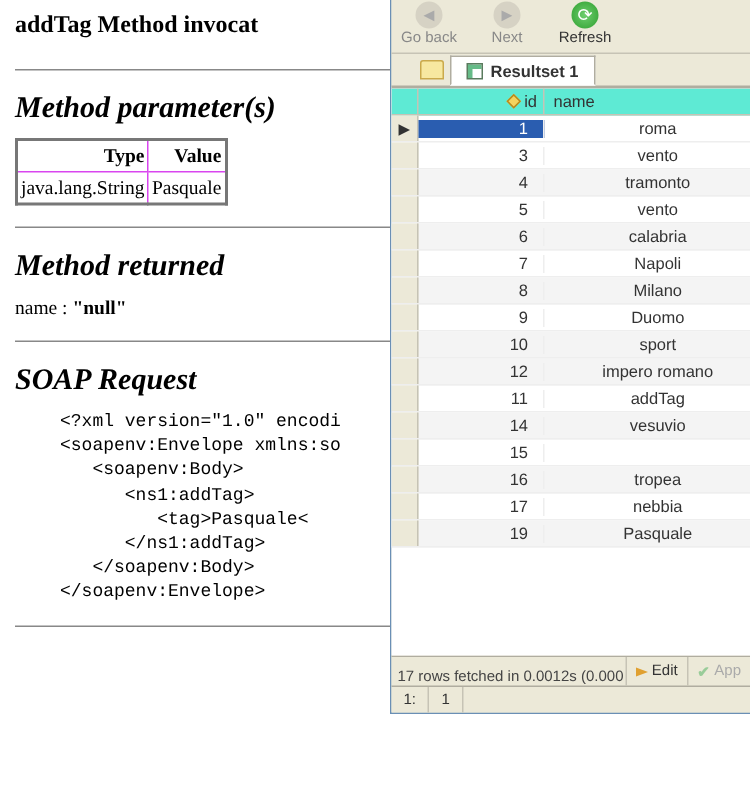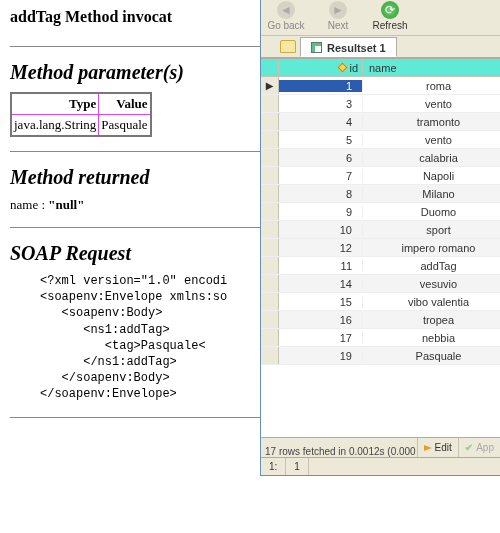--- a/index.html
+++ b/index.html
@@ -328,21 +328,20 @@
           <div class="cname">addTag</div>
         </div>
         <div class="grow alt">
           <div class="gut"></div>
           <div class="cid">14</div>
           <div class="cname">vesuvio</div>
         </div>
         <div class="grow">
           <div class="gut"></div>
           <div class="cid">15</div>
-          <div class="cname">vibo valentia</div>
         </div>
         <div class="grow alt">
           <div class="gut"></div>
           <div class="cid">16</div>
           <div class="cname">tropea</div>
         </div>
         <div class="grow">
           <div class="gut"></div>
           <div class="cid">17</div>
           <div class="cname">nebbia</div>

